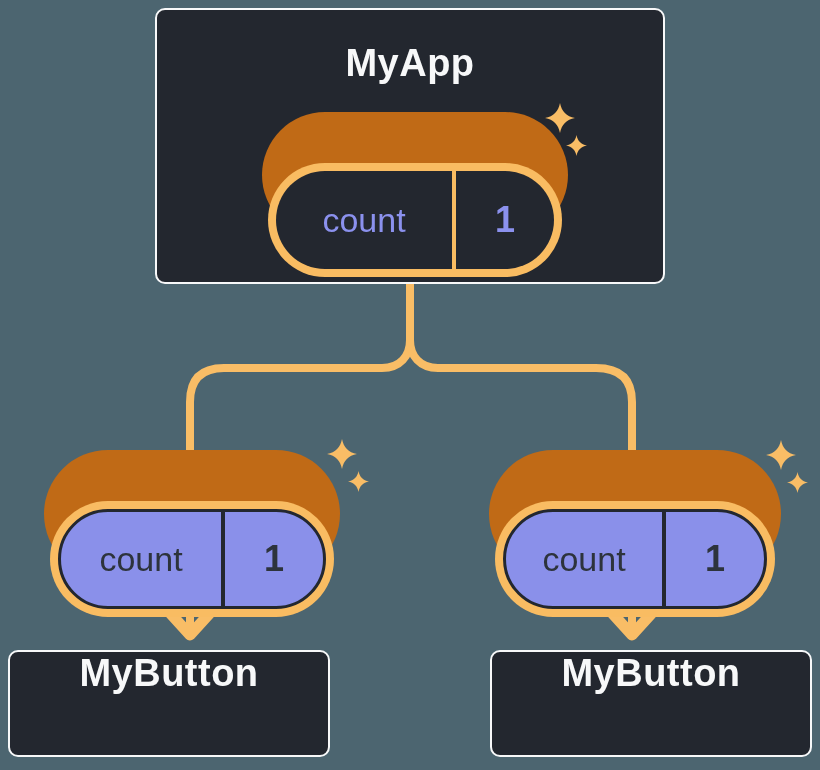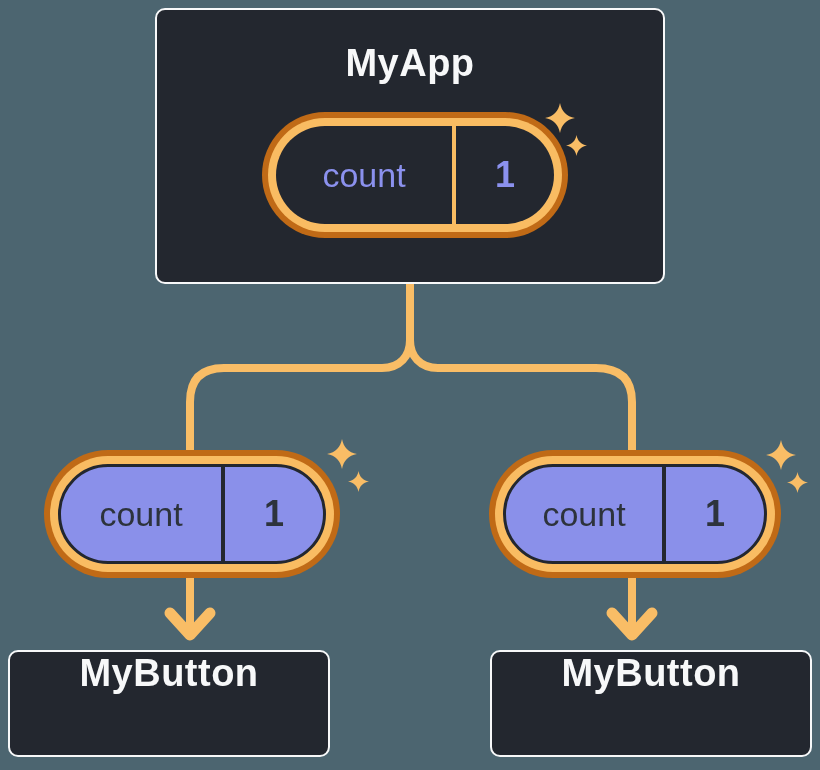--- a/index.html
+++ b/index.html
@@ -47,21 +47,21 @@
     position:absolute;z-index:2;box-sizing:border-box;
     background:var(--ring-dark-orange);
     border-radius:999px;padding:6px;
   }
   .pill-top{left:262px;top:112px;width:306px;height:126px;}
   .pill-left{left:44px;top:450px;width:296px;height:128px;}
   .pill-right{left:489px;top:450px;width:292px;height:128px;}
   .pill-mid{
     width:100%;height:100%;box-sizing:border-box;
     background:var(--ring-light-orange);
-    border-radius:999px;padding:8px;
+    border-radius:999px;padding:8px;margin-top:45px;
   }
   .pill-inner{
     width:100%;height:100%;box-sizing:border-box;
     border-radius:999px;display:flex;align-items:stretch;overflow:hidden;
   }
   .pill-inner.dark{background:var(--node-background);}
   .pill-inner.purple{background:var(--pill-purple-fill);border:3px solid var(--node-background);}
   .cell{display:flex;align-items:center;justify-content:center;}
   .cell.name{flex:1;}
   .cell.value{width:98px;font-weight:700;}

